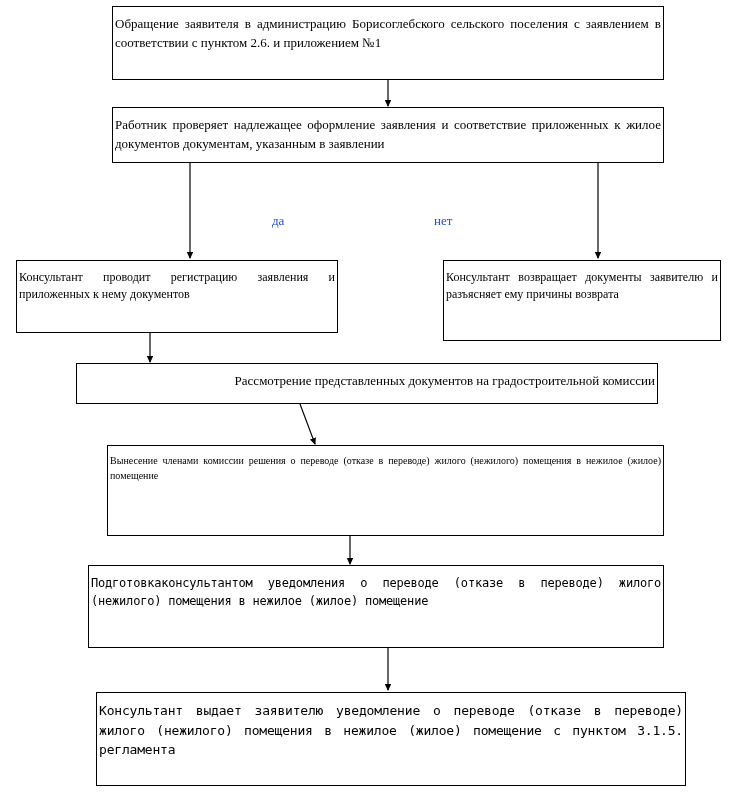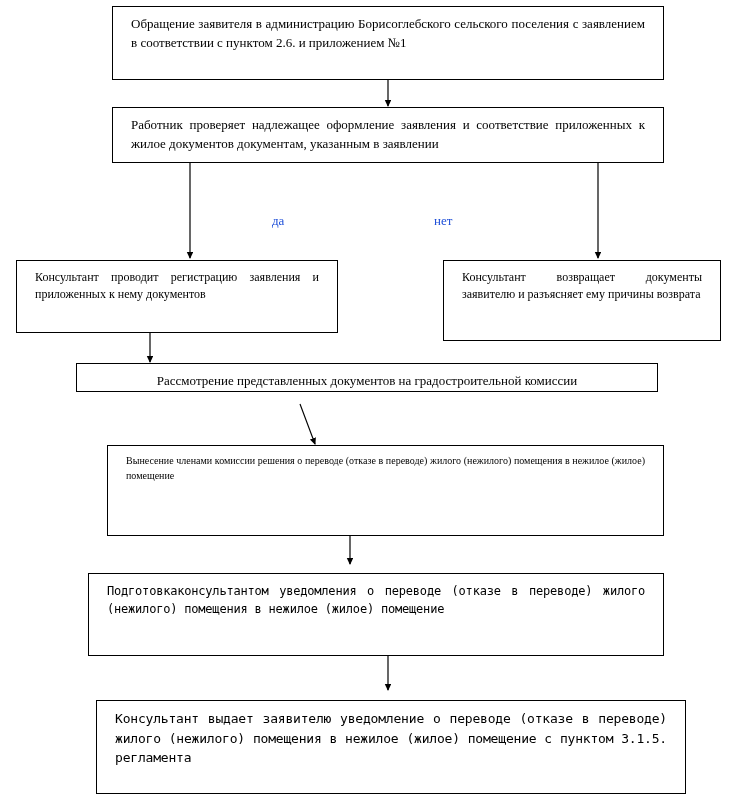--- a/index.html
+++ b/index.html
@@ -14,34 +14,33 @@
     background: #ffffff;
     font-family: "Liberation Serif", serif;
     color: #000000;
     overflow: hidden;
   }
   .node {
     position: absolute;
     box-sizing: border-box;
     border: 1px solid #000000;
     background: #ffffff;
-    padding: 8px 18px;
+    padding: 8px 2px;
     font-family: "Liberation Serif", serif;
     font-size: 13px;
     line-height: 1.45;
     text-align: justify;
     text-justify: inter-word;
     color: #000000;
   }
   .node.mono {
     font-family: "DejaVu Sans Mono", monospace;
     font-size: 12px;
     letter-spacing: -0.2px;
     line-height: 1.5;
-    margin-top: 8px;
   }
   .node.big {
     font-size: 10px;
   }
   .label {
     position: absolute;
     font-family: "Liberation Serif", serif;
     font-size: 13px;
     color: #1d4ed8;
     white-space: nowrap;
@@ -95,21 +94,21 @@
   <div class="label" style="left:434px; top:213px;">нет</div>
 
   <div class="node" style="left:16px; top:260px; width:322px; height:73px; font-size:12px;">
     <span>Консультант проводит регистрацию заявления и приложенных к нему документов</span>
   </div>
 
   <div class="node" style="left:443px; top:260px; width:278px; height:81px; font-size:12px;">
     <span>Консультант возвращает документы заявителю и разъясняет ему причины возврата</span>
   </div>
 
-  <div class="node" style="left:76px; top:363px; width:582px; height:29px; text-align:center;">
+  <div class="node" style="left:76px; top:363px; width:582px; height:41px; text-align:right;">
     <span>Рассмотрение представленных документов на градостроительной комиссии</span>
   </div>
 
   <div class="node big" style="left:107px; top:445px; width:557px; height:91px;">
     <span>Вынесение членами комиссии решения о переводе (отказе в переводе) жилого (нежилого) помещения в нежилое (жилое) помещение</span>
   </div>
 
   <div class="node mono" style="left:88px; top:565px; width:576px; height:83px;">
     <span>Подготовкаконсультантом уведомления о переводе (отказе в переводе) жилого (нежилого) помещения в нежилое (жилое) помещение</span>
   </div>

